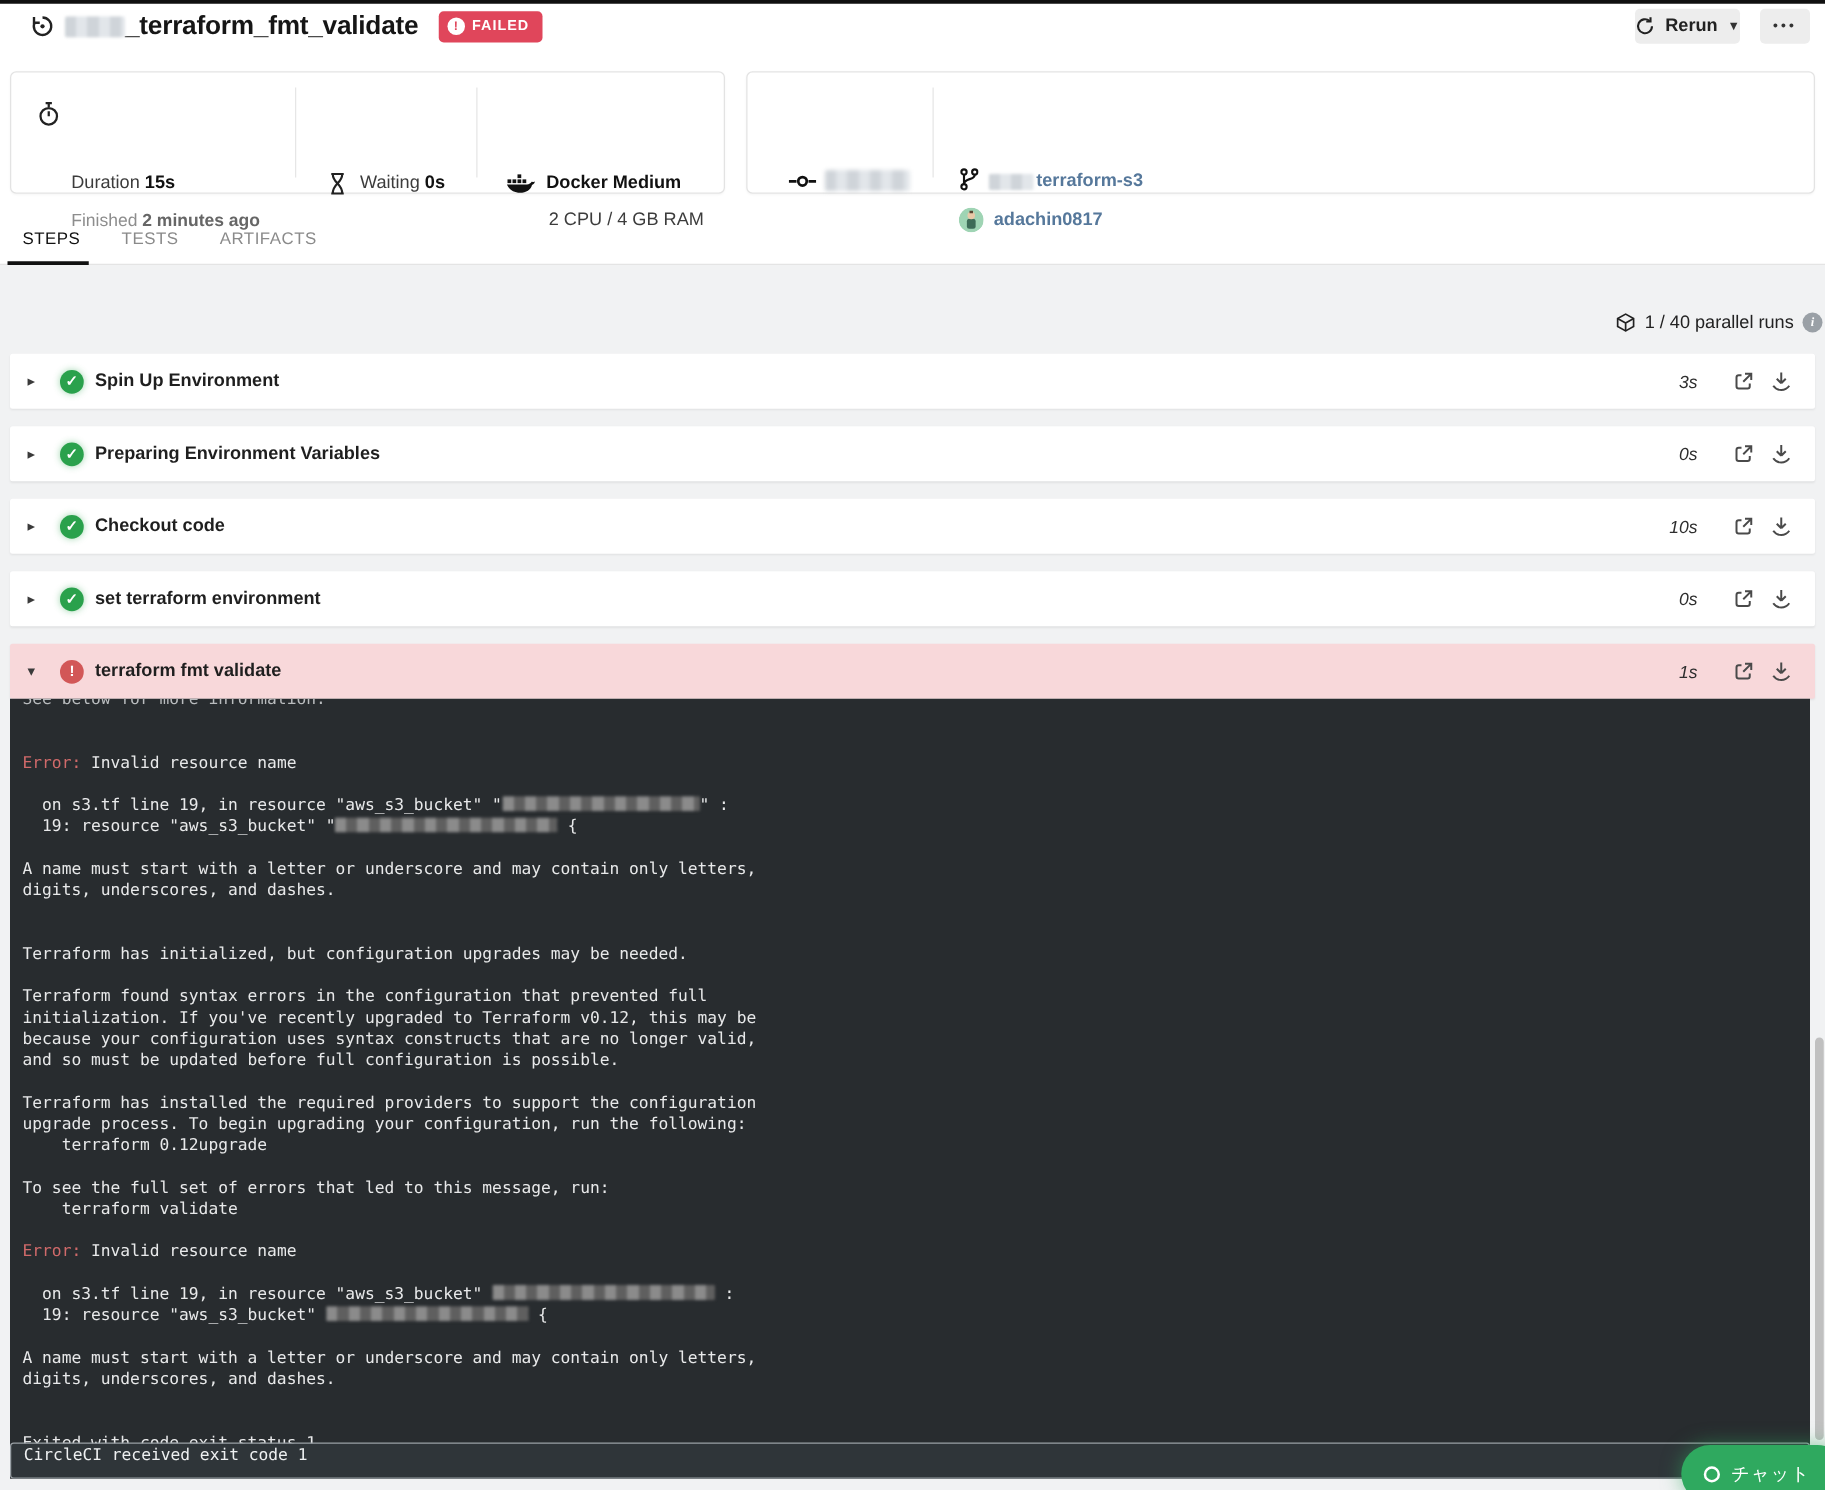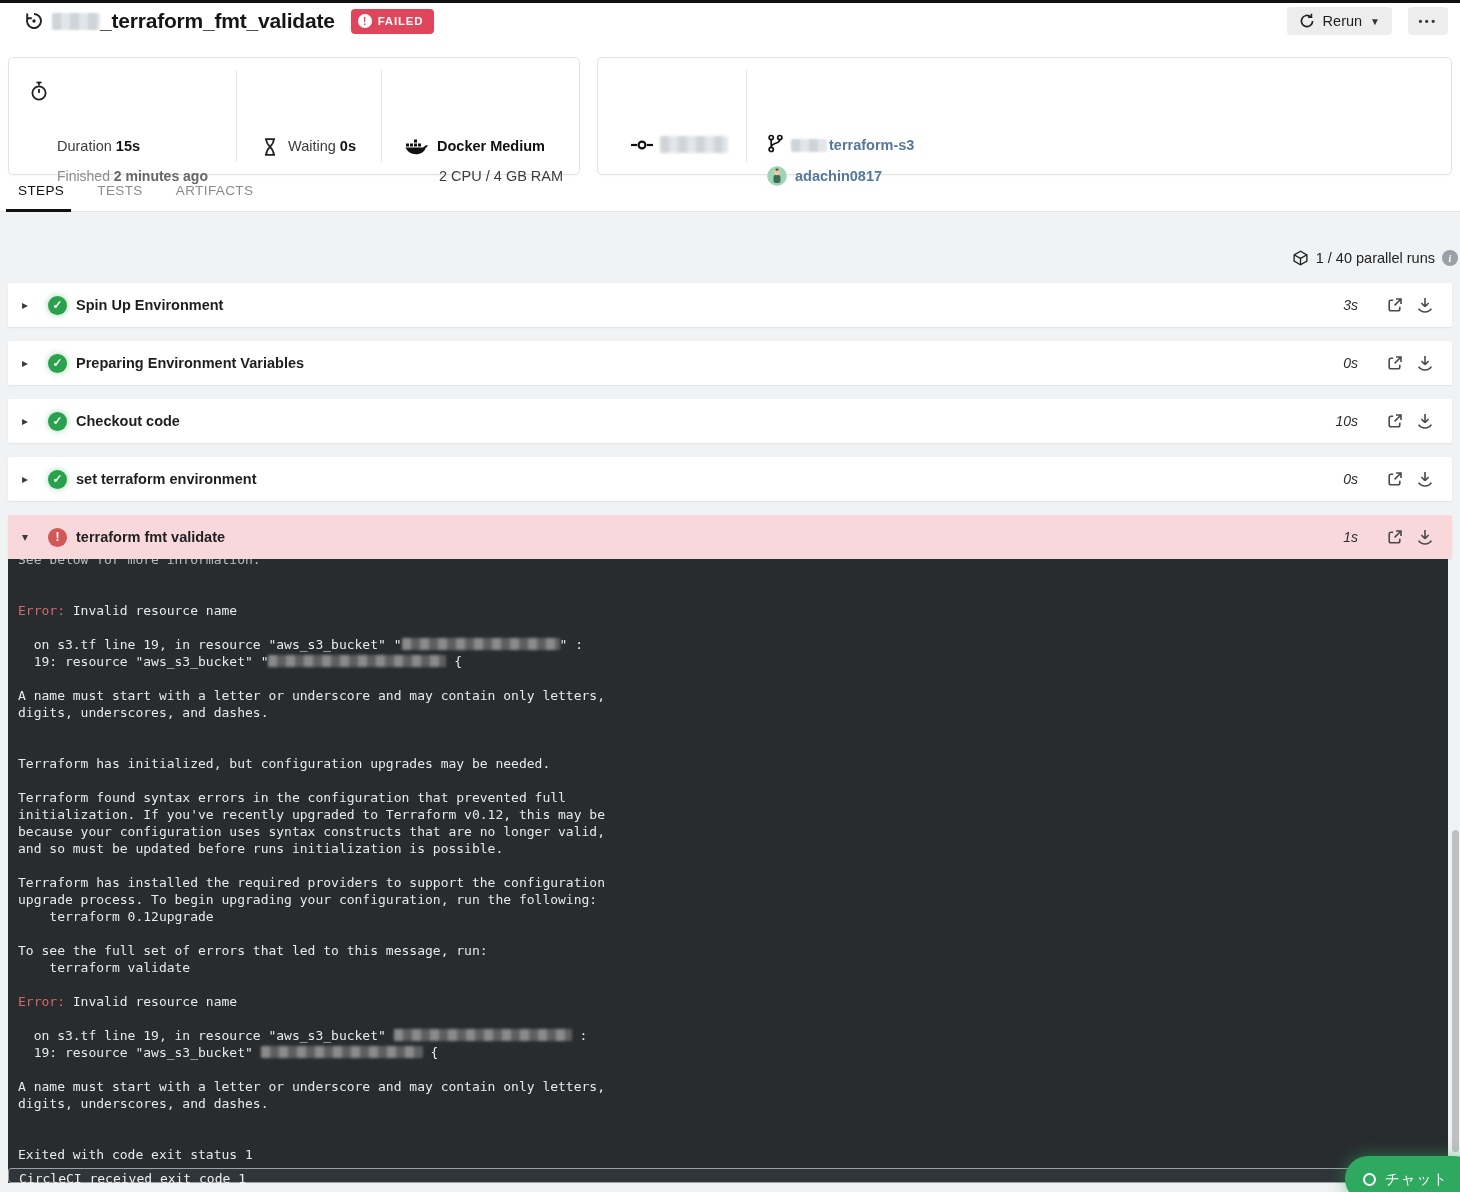--- a/index.html
+++ b/index.html
@@ -21,29 +21,29 @@
     filter:blur(1.3px); vertical-align:middle; }
   .badge-failed { margin-left:16px; background:#e0465b; color:#fff; border-radius:4px;
     height:25px; display:inline-flex; align-items:center; gap:6px; padding:0 11px 0 7px; }
   .badge-failed .bang { width:14px; height:14px; border-radius:50%; background:#fff;
     color:#e0465b; font-size:10px; font-weight:bold; display:flex; align-items:center;
     justify-content:center; }
   .badge-failed .txt { font-size:11.5px; font-weight:bold; letter-spacing:0.8px; }
   .header-right { margin-left:auto; display:flex; align-items:center; gap:16px; }
   .btn { background:#ededed; border-radius:4px; display:flex; align-items:center;
          cursor:pointer; color:#222; }
-  .btn-rerun { height:28px; padding:0 12px; gap:8px; font-size:14.5px; font-weight:400; }
+  .btn-rerun { height:28px; padding:0 0; gap:8px; font-size:14.5px; font-weight:700; }
   .btn-rerun .carat { font-size:10px; color:#333; }
   .btn-more { height:28px; width:40px; justify-content:center; font-size:11px;
               letter-spacing:2.5px; font-weight:bold; color:#333; }
 
   
   .cards { position:absolute; top:57px; left:8px; height:94px; }
   .card { position:absolute; top:0; background:#fff; border:1px solid #e3e3e3;
-          border-radius:5px; height:118px; box-shadow:0 1px 2px rgba(0,0,0,.04); }
+          border-radius:5px; height:98px; box-shadow:0 1px 2px rgba(0,0,0,.04); }
   .card1 { left:0; width:572px; }
   .card2 { left:589px; width:855px; }
   .card .vdiv { position:absolute; top:12px; bottom:12px; width:1px; background:#e6e6e6; }
   .ic { position:absolute; display:inline-flex; }
   .lbl { position:absolute; font-size:14.5px; color:#3c3c3c; white-space:nowrap; }
   .lbl b { color:#111; }
   .sub { position:absolute; font-size:14px; color:#8d8d8d; white-space:nowrap; }
   .sub b { color:#666; }
   .link { color:#56789b; font-weight:bold; font-size:14.5px; text-decoration:none;
           cursor:pointer; white-space:nowrap; display:flex; align-items:center; }
@@ -91,21 +91,21 @@
       line-height:17px; color:#e8e9ea; overflow:hidden; }
   .term-lines { padding:0 0 0 10px; }
   .term-line { white-space:pre; }
   .cut-wrap { height:9px; overflow:hidden; }
   .cut-wrap .term-line { margin-top:-8px; color:#b9bcbe; }
   .t-err { color:#d06a6a; }
   .t-redact { display:inline-block; height:12px; vertical-align:-1px; border-radius:1px;
       background:repeating-linear-gradient(90deg,#8b8b8b 0 9px,#5f5f5f 9px 18px),
                  repeating-linear-gradient(0deg,rgba(255,255,255,.18) 0 4px,rgba(0,0,0,.2) 4px 8px);
       filter:blur(1.4px); }
-  .term-footer { position:absolute; bottom:0; left:0; right:0; height:15px;
+  .term-footer { position:absolute; bottom:0; left:0; right:0; height:29px;
       background:#2f3539; border:1px solid #9aa1a6; border-radius:3px;
       font-size:13px; color:#eef0f1; padding-left:10px; line-height:19px; }
 
   
   .chat-btn { position:absolute; left:1345px; top:1156px; width:132px; height:46px;
       background:#2fa95f; border-radius:23px; display:flex; align-items:center;
       padding-left:18px; gap:9px; color:#fff; cursor:pointer;
       box-shadow:0 0 16px rgba(47,169,95,.55); }
   .chat-btn .ring { width:13px; height:13px; border:2px solid #fff; border-radius:50%; }
   .chat-btn .chat-txt { font-size:14.5px; letter-spacing:1px;text-align:center; }
@@ -352,21 +352,21 @@
       <div class="term-line">&nbsp;</div>
       <div class="term-line"><span>A name must start with a letter or underscore and may contain only letters,</span></div>
       <div class="term-line"><span>digits, underscores, and dashes.</span></div>
       <div class="term-line">&nbsp;</div>
       <div class="term-line">&nbsp;</div>
       <div class="term-line"><span>Terraform has initialized, but configuration upgrades may be needed.</span></div>
       <div class="term-line">&nbsp;</div>
       <div class="term-line"><span>Terraform found syntax errors in the configuration that prevented full</span></div>
       <div class="term-line"><span>initialization. If you've recently upgraded to Terraform v0.12, this may be</span></div>
       <div class="term-line"><span>because your configuration uses syntax constructs that are no longer valid,</span></div>
-      <div class="term-line"><span>and so must be updated before runs initialization is possible.</span></div>
+      <div class="term-line"><span>and so must be updated before full configuration is possible.</span></div>
       <div class="term-line">&nbsp;</div>
       <div class="term-line"><span>Terraform has installed the required providers to support the configuration</span></div>
       <div class="term-line"><span>upgrade process. To begin upgrading your configuration, run the following:</span></div>
       <div class="term-line"><span>    terraform 0.12upgrade</span></div>
       <div class="term-line">&nbsp;</div>
       <div class="term-line"><span>To see the full set of errors that led to this message, run:</span></div>
       <div class="term-line"><span>    terraform validate</span></div>
       <div class="term-line">&nbsp;</div>
       <div class="term-line"><span class="t-err">Error:</span><span> Invalid resource name</span></div>
       <div class="term-line">&nbsp;</div>

